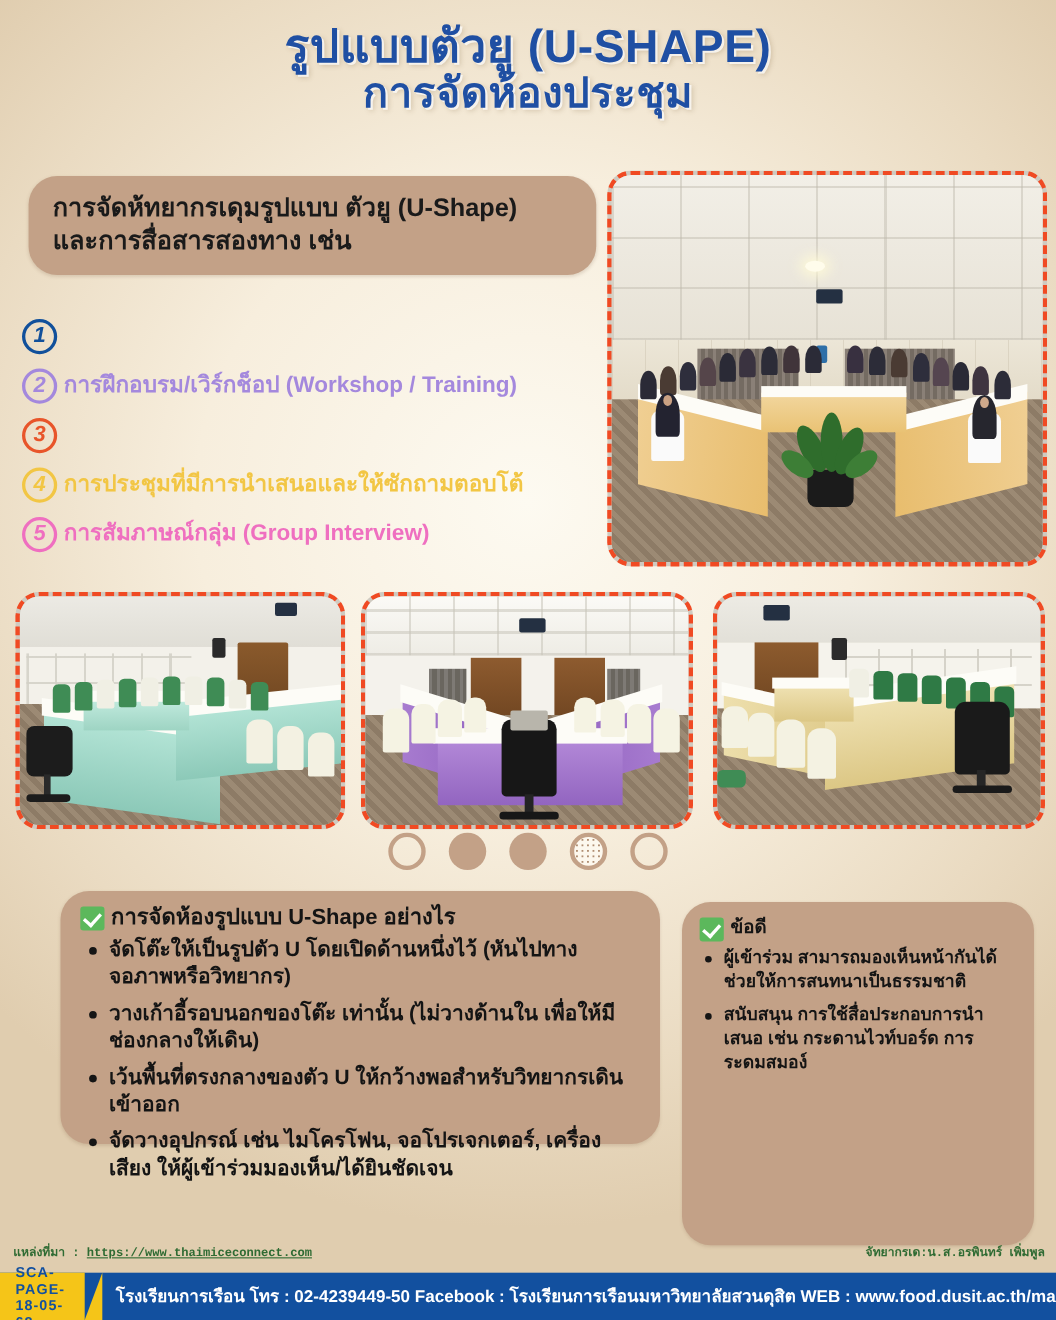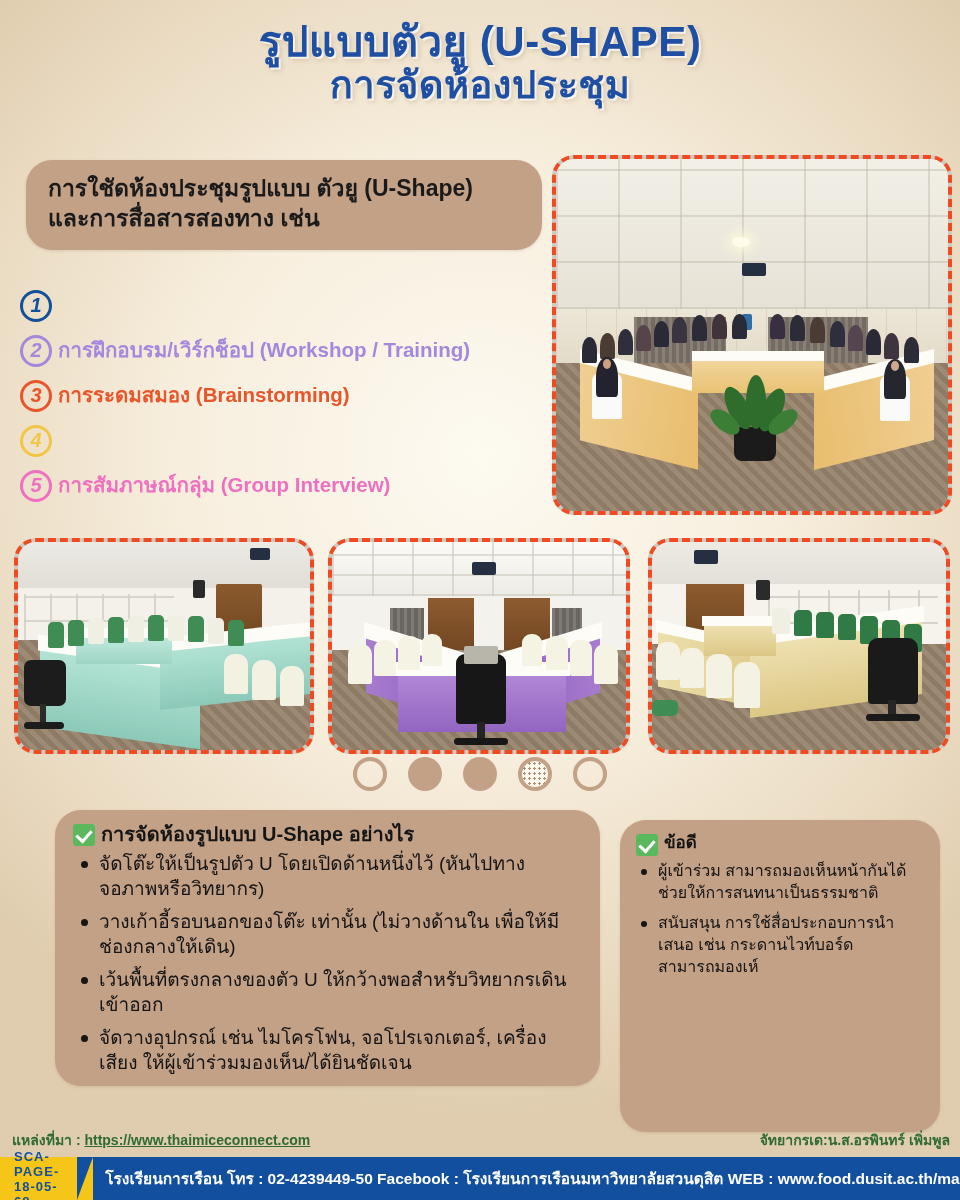--- a/index.html
+++ b/index.html
@@ -137,21 +137,21 @@
 
   
   .info-box {
     position: absolute;
     background: #c3a187;
     border-radius: 26px;
     z-index: 5;
     color: #141414;
     box-shadow: 0 1px 3px rgba(120,90,60,.18);
   }
-  #box-how { left: 55px; top: 810px; width: 545px; height: 276px; padding: 12px 20px 10px 18px; }
+  #box-how { left: 55px; top: 810px; width: 545px; height: 230px; padding: 12px 20px 10px 18px; }
   #box-pros { left: 620px; top: 820px; width: 320px; height: 312px; padding: 12px 32px 10px 16px; }
 
   .box-head {
     display: flex;
     align-items: flex-start;
     gap: 6px;
     margin-bottom: 2px;
   }
   .check-icon {
     flex: 0 0 auto;
@@ -173,42 +173,43 @@
   .box-head-text { font-size: 20px; font-weight: bold; line-height: 1.25; }
   #box-pros .box-head-text { font-size: 17px; }
 
   .bullet-list { list-style: none; margin-top: 4px; }
   .bullet-list li {
     position: relative;
     padding-left: 26px;
     margin-bottom: 7px;
     font-size: 19px;
     line-height: 1.34;
-    font-weight: 400;
+    font-weight: 700;
   }
   #box-pros .bullet-list li { font-size: 16px; line-height: 1.38; margin-bottom: 8px; padding-left: 22px; }
   .bullet-list li::before {
     content: "";
     position: absolute;
     left: 8px; top: 10px;
     width: 7px; height: 7px;
     background: #151515;
     border-radius: 50%;
   }
   #box-pros .bullet-list li::before { left: 5px; top: 9px; width: 6px; height: 6px; }
 
   
   #credit-row {
     position: absolute;
     left: 0; right: 0; top: 1127px;
     height: 26px;
     z-index: 7;
-    font-size: 14px;
+    font-size: 11px;
     color: #2f6b33;
     font-weight: bold;
+    font-family: Liberation Mono, monospace;
   }
   #source-link {
     position: absolute; left: 12px; top: 2px;
     white-space: nowrap;
   }
   #source-link .url { text-decoration: underline; }
   #author-credit {
     position: absolute; right: 10px; top: 2px;
     white-space: nowrap;
   }
@@ -257,38 +258,38 @@
 <body>
 
 <div id="poster">
 
   <div id="title-block">
     <div class="title-line" id="title-line-2">รูปแบบตัวยู (U-SHAPE)</div>
     <div class="title-line" id="title-line-1">การจัดห้องประชุม</div>
   </div>
 
   <div id="intro-card">
-    <div>การใชัดห้องประชุมรูปแบบ ตัวยู (U-Shape)</div>
+    <div>การจัดห้ทยากรเดุมรูปแบบ ตัวยู (U-Shape)</div>
     <div>และการสื่อสารสองทาง เช่น</div>
   </div>
 
   <div id="numbered-list">
     <div class="num-row" style="color:#11509b">
       <span class="num-badge">1</span>
     </div>
     <div class="num-row" style="color:#a488dd">
       <span class="num-badge">2</span>
       <span class="num-text">การฝึกอบรม/เวิร์กช็อป (Workshop / Training)</span>
     </div>
     <div class="num-row" style="color:#e8552a">
       <span class="num-badge">3</span>
-      <span class="num-text">การระดมสมอง (Brainstorming)</span>
     </div>
     <div class="num-row" style="color:#f2c644">
       <span class="num-badge">4</span>
+      <span class="num-text">การประชุมที่มีการนำเสนอและให้ซักถามตอบโต้</span>
     </div>
     <div class="num-row" style="color:#ef6fc0">
       <span class="num-badge">5</span>
       <span class="num-text">การสัมภาษณ์กลุ่ม (Group Interview)</span>
     </div>
   </div>
 
   <div class="photo" id="photo-main">
     <div class="photo-inner">
 
@@ -493,21 +494,21 @@
     </ul>
   </div>
 
   <div class="info-box" id="box-pros">
     <div class="box-head">
       <span class="check-icon"></span>
       <span class="box-head-text">ข้อดี</span>
     </div>
     <ul class="bullet-list">
       <li>ผู้เข้าร่วม สามารถมองเห็นหน้ากันได้ ช่วยให้การสนทนาเป็นธรรมชาติ</li>
-      <li>สนับสนุน การใช้สื่อประกอบการนำเสนอ เช่น กระดานไวท์บอร์ด สามารถมองเห์</li>
+      <li>สนับสนุน การใช้สื่อประกอบการนำเสนอ เช่น กระดานไวท์บอร์ด การระดมสมอง์</li>
     </ul>
   </div>
 
   <div id="credit-row">
     <div id="source-link">
       <span>แหล่งที่มา : </span><span class="url">https://www.thaimiceconnect.com</span>
     </div>
     <div id="author-credit">จัทยากรเด:น.ส.อรพินทร์ เพิ่มพูล</div>
   </div>
 

